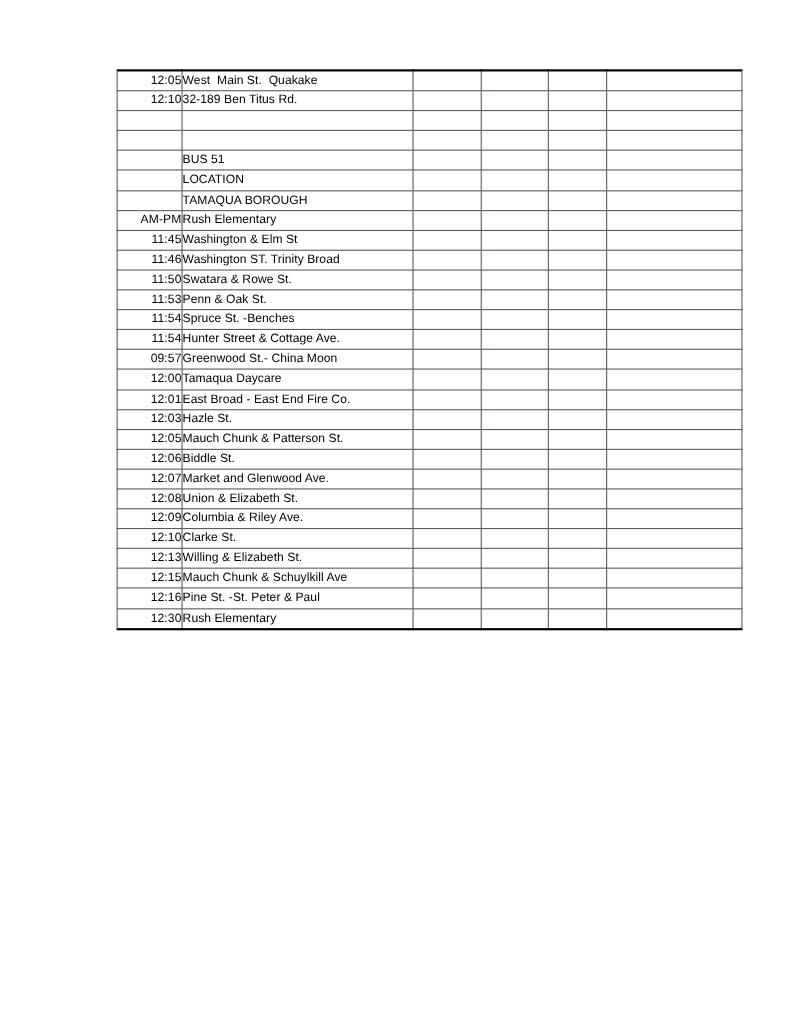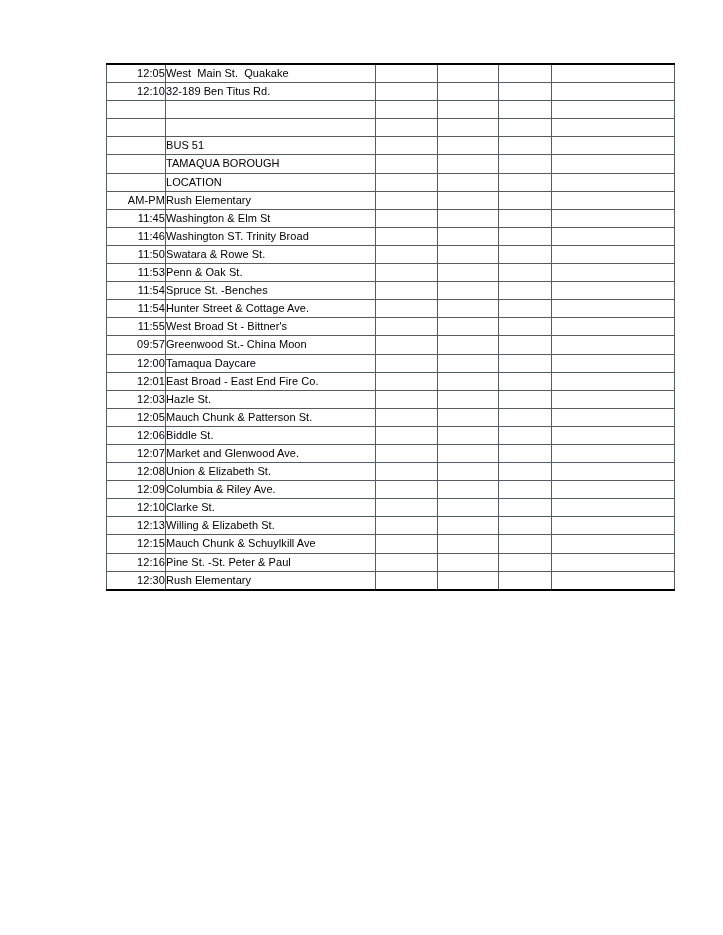--- a/index.html
+++ b/index.html
@@ -116,29 +116,29 @@
         <tr>
           <td class="time"></td>
           <td class="location">BUS 51</td>
           <td class="blank-col"></td>
           <td class="blank-col"></td>
           <td class="blank-col"></td>
           <td class="blank-col"></td>
         </tr>
         <tr>
           <td class="time"></td>
+          <td class="location">LOCATION</td>
+          <td class="blank-col"></td>
+          <td class="blank-col"></td>
+          <td class="blank-col"></td>
+          <td class="blank-col"></td>
+        </tr>
+        <tr>
+          <td class="time"></td>
           <td class="location">TAMAQUA BOROUGH</td>
-          <td class="blank-col"></td>
-          <td class="blank-col"></td>
-          <td class="blank-col"></td>
-          <td class="blank-col"></td>
-        </tr>
-        <tr>
-          <td class="time"></td>
-          <td class="location">LOCATION</td>
           <td class="blank-col"></td>
           <td class="blank-col"></td>
           <td class="blank-col"></td>
           <td class="blank-col"></td>
         </tr>
         <tr>
           <td class="time">AM-PM</td>
           <td class="location">Rush Elementary</td>
           <td class="blank-col"></td>
           <td class="blank-col"></td>
@@ -181,28 +181,20 @@
           <td class="time">11:54</td>
           <td class="location">Spruce St. -Benches</td>
           <td class="blank-col"></td>
           <td class="blank-col"></td>
           <td class="blank-col"></td>
           <td class="blank-col"></td>
         </tr>
         <tr>
           <td class="time">11:54</td>
           <td class="location">Hunter Street &amp; Cottage Ave.</td>
-          <td class="blank-col"></td>
-          <td class="blank-col"></td>
-          <td class="blank-col"></td>
-          <td class="blank-col"></td>
-        </tr>
-        <tr>
-          <td class="time">11:55</td>
-          <td class="location">West Broad St - Bittner's</td>
           <td class="blank-col"></td>
           <td class="blank-col"></td>
           <td class="blank-col"></td>
           <td class="blank-col"></td>
         </tr>
         <tr>
           <td class="time">09:57</td>
           <td class="location">Greenwood St.- China Moon</td>
           <td class="blank-col"></td>
           <td class="blank-col"></td>

